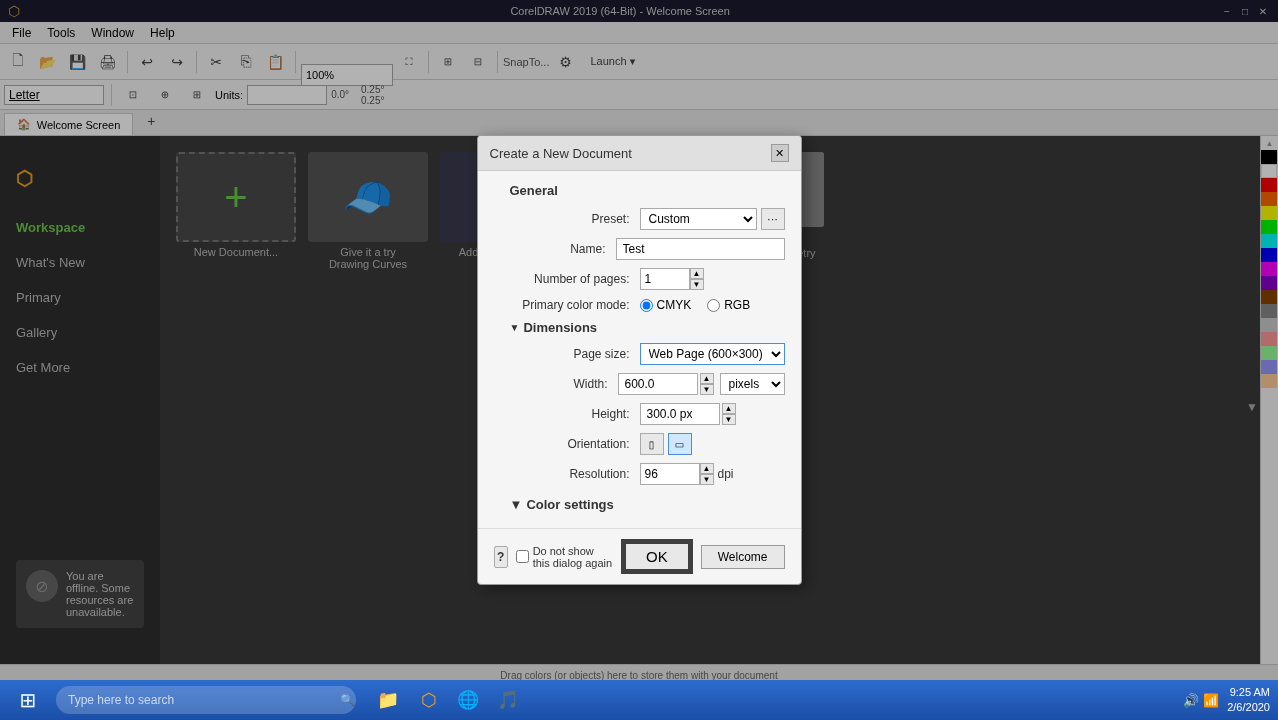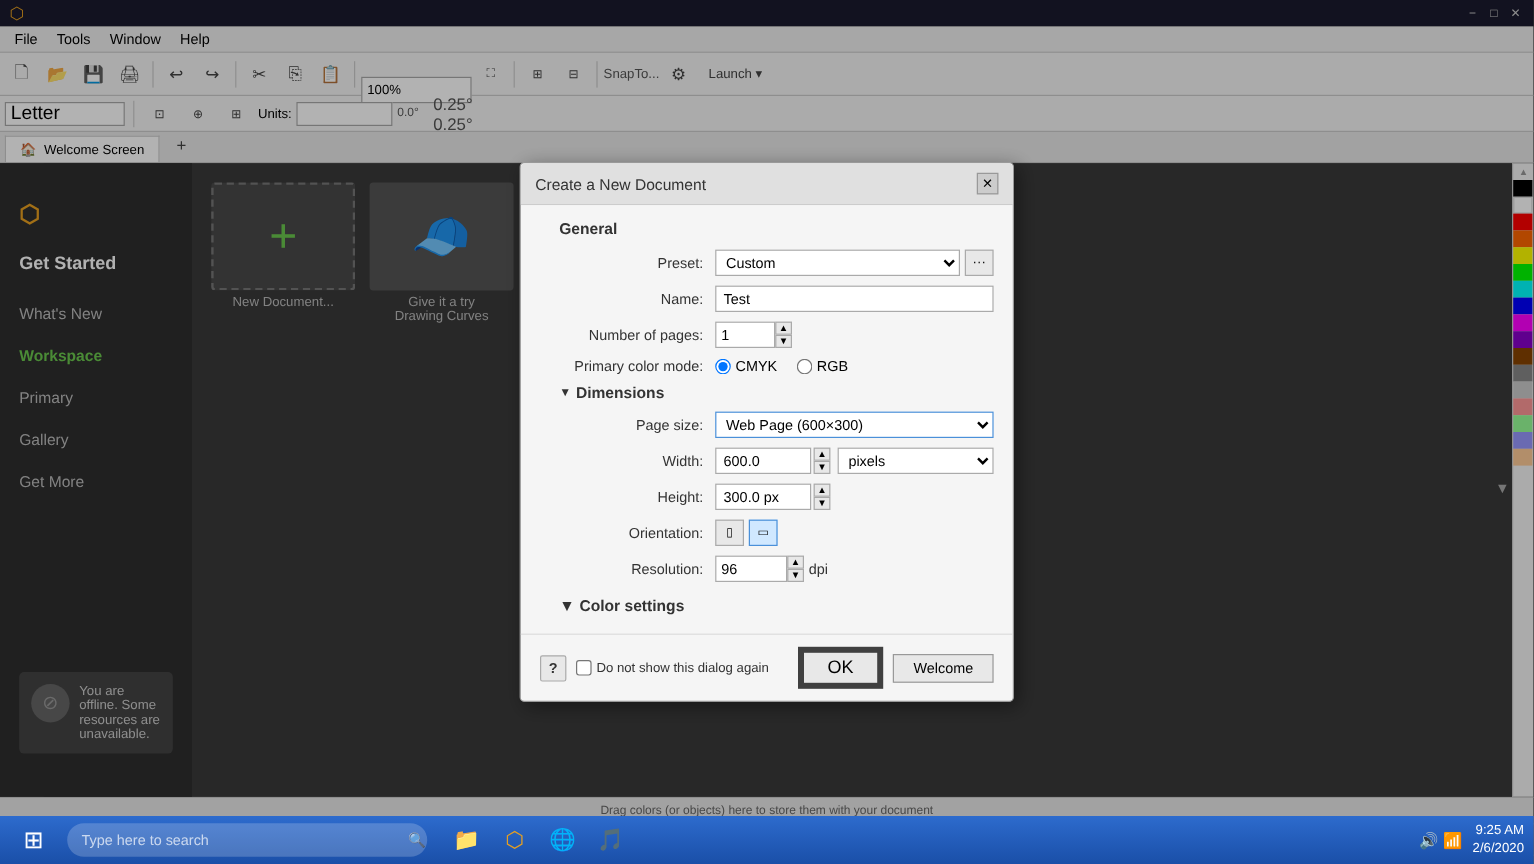--- a/index.html
+++ b/index.html
@@ -75,21 +75,21 @@
       background: #f5f5f5;
       height: 30px;
       border-bottom: 1px solid #ccc;
       display: flex;
       align-items: center;
       padding: 0 4px;
       gap: 4px;
     }
     .toolbar2-input {
       width: 90px; height: 20px; border: 1px solid #aaa;
-      background: white; padding: 0 4px; font-size: 16px;
+      background: white; padding: 0 4px; font-size: 12px; text-decoration: underline;
     }
 
     
     .tab-bar {
       background: #e8e8e8;
       height: 26px;
       display: flex;
       align-items: flex-end;
       padding: 0 4px;
       border-bottom: 1px solid #ccc;
@@ -284,21 +284,21 @@
       display: flex;
       align-items: center;
       justify-content: center;
       z-index: 100;
     }
 
     .dialog {
       background: #f5f5f5;
       border: 1px solid #999;
       border-radius: 4px;
-      width: 412px;
+      width: 325px;
       box-shadow: 4px 4px 16px rgba(0,0,0,0.4);
     }
 
     .dialog-titlebar {
       background: #e0e0e0;
       border-bottom: 1px solid #ccc;
       padding: 8px 12px;
       display: flex;
       justify-content: space-between;
       align-items: center;
@@ -533,20 +533,21 @@
       font-size: 18px;
       padding: 8px;
       pointer-events: none;
     }
   </style>
 </head>
 <body>
 
 <div class="title-bar">
   <span style="color:#e8a020; font-size:14px;">⬡</span>
+  <span class="title-bar-title">CorelDRAW 2019 (64-Bit) - Welcome Screen</span>
   <div class="title-bar-controls">
     <span>−</span>
     <span>□</span>
     <span>✕</span>
   </div>
 </div>
 
 <div class="menu-bar">
   <span class="menu-item">File</span>
   <span class="menu-item">Tools</span>
@@ -580,21 +581,21 @@
 
 <div class="toolbar2">
   <input class="toolbar2-input" value="Letter" style="width: 100px;">
   <div class="toolbar-sep"></div>
   <button class="toolbar-btn" style="font-size:10px;">⊡</button>
   <button class="toolbar-btn" style="font-size:10px;">⊕</button>
   <button class="toolbar-btn" style="font-size:10px;">⊞</button>
   <span style="font-size:11px;">Units:</span>
   <input class="toolbar2-input" value="" style="width: 80px;">
   <span style="font-size:10px; color:#555;">0.0°</span>
-  <span style="font-size:14px; color:#555; margin-left:8px;">0.25°<br>0.25°</span>
+  <span style="font-size:10px; color:#555; margin-left:8px;">0.25°<br>0.25°</span>
 </div>
 
 <div class="tab-bar">
   <div class="tab active">
     <span>🏠</span>
     <span>Welcome Screen</span>
   </div>
   <button class="toolbar-btn" style="margin-left:4px; font-size:14px;">+</button>
 </div>
 
@@ -617,23 +618,22 @@
     <button class="tool-btn" title="Interactive">⊕</button>
   </div>
 
   <div class="welcome-panel">
     <div class="website-bar">www.rrcg.cn</div>
 
     <div class="welcome-sidebar">
       <div class="welcome-logo">
         <span style="color:#e8a020; font-size:20px;">⬡</span>
       </div>
-      <div style="padding: 0 16px 16px; color: #fff; font-size: 15px; font-weight: bold;">Get Started</div>
+      <div class="welcome-nav-item active">Workspace</div>
       <div class="welcome-nav-item">What's New</div>
-      <div class="welcome-nav-item active">Workspace</div>
       <div class="welcome-nav-item">Primary</div>
       <div class="welcome-nav-item">Gallery</div>
       <div class="welcome-nav-item">Get More</div>
 
       <div class="offline-notice" style="margin-top: auto;">
         <div class="offline-icon">⊘</div>
         <span>You are offline. Some resources are unavailable.</span>
       </div>
     </div>
 

